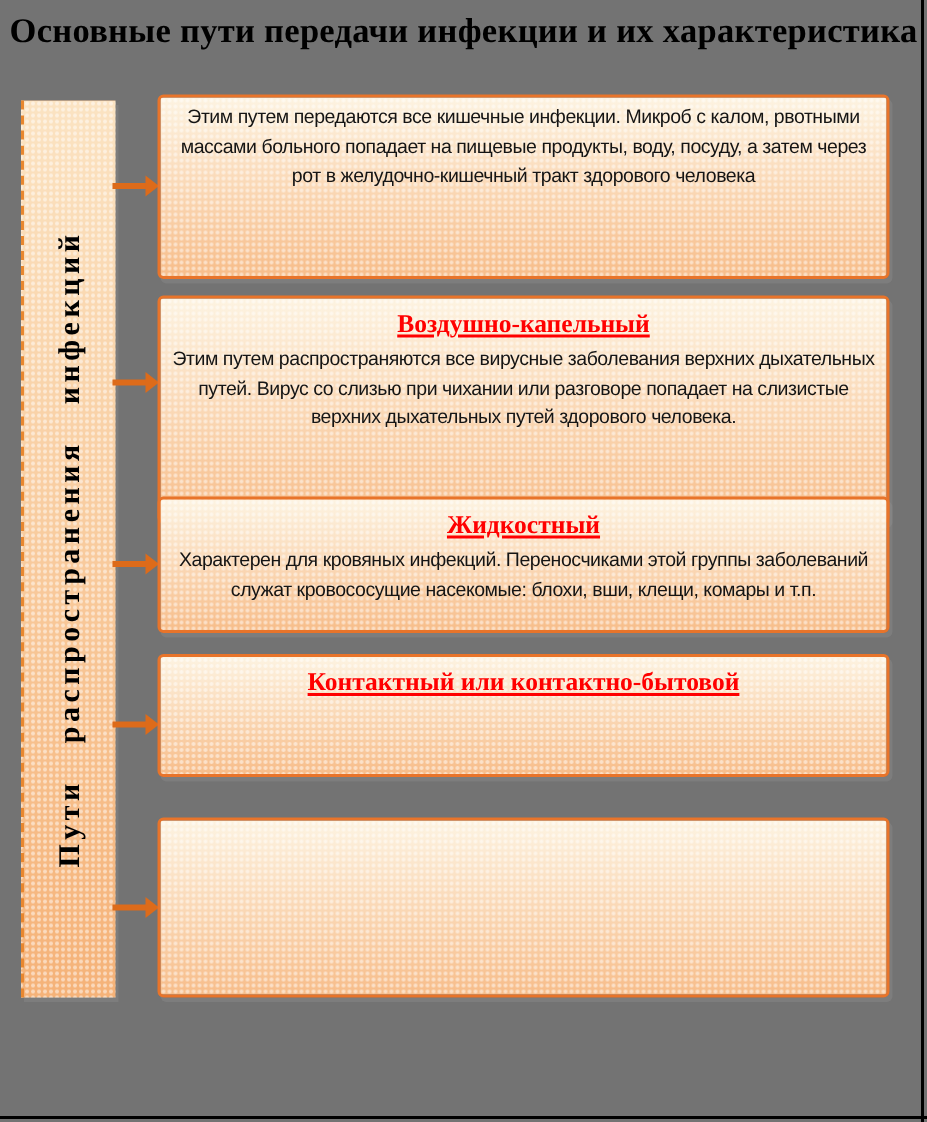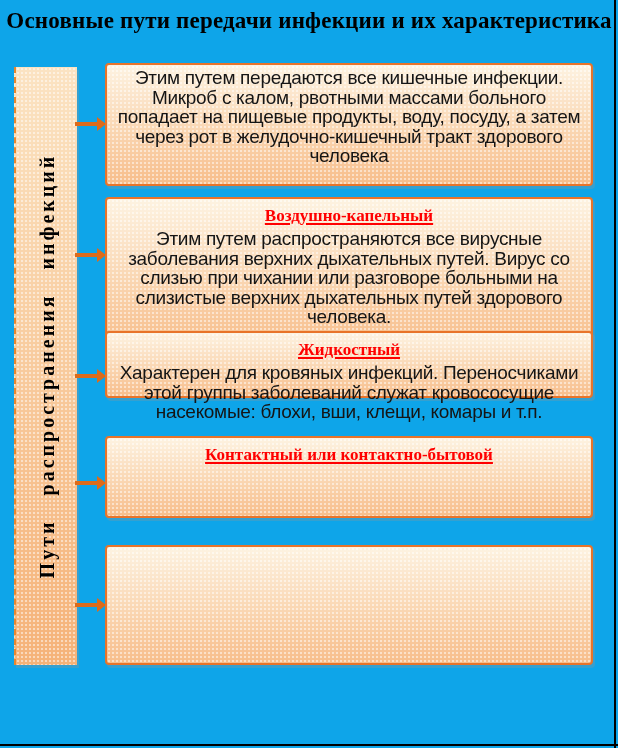--- a/index.html
+++ b/index.html
@@ -1,19 +1,19 @@
 <!DOCTYPE html>
 <html><head>
 <meta charset="utf-8">
 <style>
   html,body{margin:0;padding:0;background:#ffffff;}
   .canvas{
     position:relative;
     width:618px;height:748px;
-    background:#0ea5e9;
+    background:#737373;
     overflow:hidden;
     font-family:"Liberation Sans",sans-serif;
   }
   .title{
     position:absolute;left:0;top:8px;width:618px;
     margin:0;
     text-align:center;
     font-family:"Liberation Serif",serif;
     font-weight:bold;
     font-size:23px;
@@ -61,37 +61,37 @@
     border-radius:4px;
     background-image:
       radial-gradient(rgba(255,255,255,0.5) 1px, transparent 1.6px),
       linear-gradient(#FDF3E1, #F7BD8A);
     background-size:4px 4px,100% 100%;
     box-shadow:2px 3px 0 rgba(150,150,150,0.30);
     text-align:center;
   }
   .box1{top:63px;height:123px;}
   .box2{top:197px;height:152px;}
-  .box3{top:331px;height:67px;}
+  .box3{top:331px;height:91px;}
   .box4{top:436px;height:82px;}
   .box5{top:545px;height:120px;}
   .box-heading{
     margin-top:7px;
     font-family:"Liberation Serif",serif;
     font-weight:bold;
     font-size:17px;
     color:#FF0000;
     text-decoration:underline;
     text-decoration-thickness:2px;
     text-underline-offset:2px;
   }
   .box-body{
     margin-top:3px;
     padding:0 6px;
-    font-size:19px;
+    font-size:13px;
     letter-spacing:-0.3px;
     line-height:19.5px;
     color:#151515;
   }
   
   .border-right{position:absolute;left:614px;top:0;width:2px;height:748px;background:#000000;}
   .border-bottom{position:absolute;left:0;top:744px;width:618px;height:2px;background:#000000;}
 </style>
 </head>
 <body>
@@ -124,21 +124,21 @@
     <span class="shaft"></span>
     <span class="head"></span>
   </div>
 
   <section class="box box1">
     <div class="box-body">Этим путем передаются все кишечные инфекции. Микроб с калом, рвотными массами больного попадает на пищевые продукты, воду, посуду, а затем через рот в желудочно-кишечный тракт здорового человека</div>
   </section>
 
   <section class="box box2">
     <div class="box-heading">Воздушно-капельный</div>
-    <div class="box-body">Этим путем распространяются все вирусные заболевания верхних дыхательных путей. Вирус со слизью при чихании или разговоре больными на слизистые верхних дыхательных путей здорового человека.</div>
+    <div class="box-body">Этим путем распространяются все вирусные заболевания верхних дыхательных путей. Вирус со слизью при чихании или разговоре попадает на слизистые верхних дыхательных путей здорового человека.</div>
   </section>
 
   <section class="box box3">
     <div class="box-heading">Жидкостный</div>
     <div class="box-body">Характерен для кровяных инфекций. Переносчиками этой группы заболеваний служат кровососущие насекомые: блохи, вши, клещи, комары и т.п.</div>
   </section>
 
   <section class="box box4">
     <div class="box-heading">Контактный или контактно-бытовой</div>
   </section>

